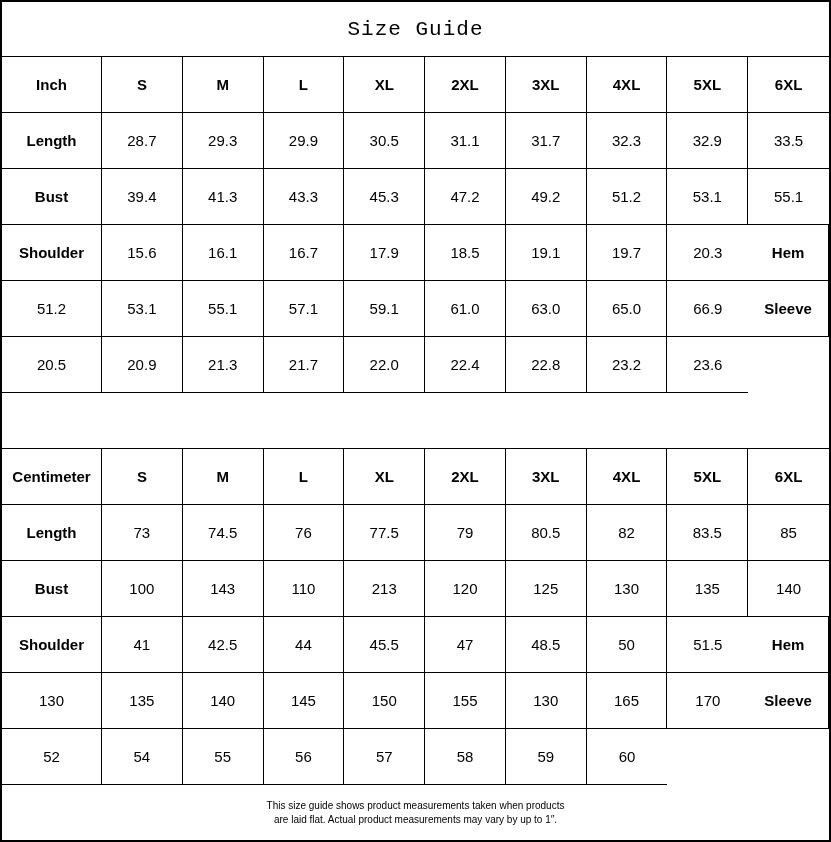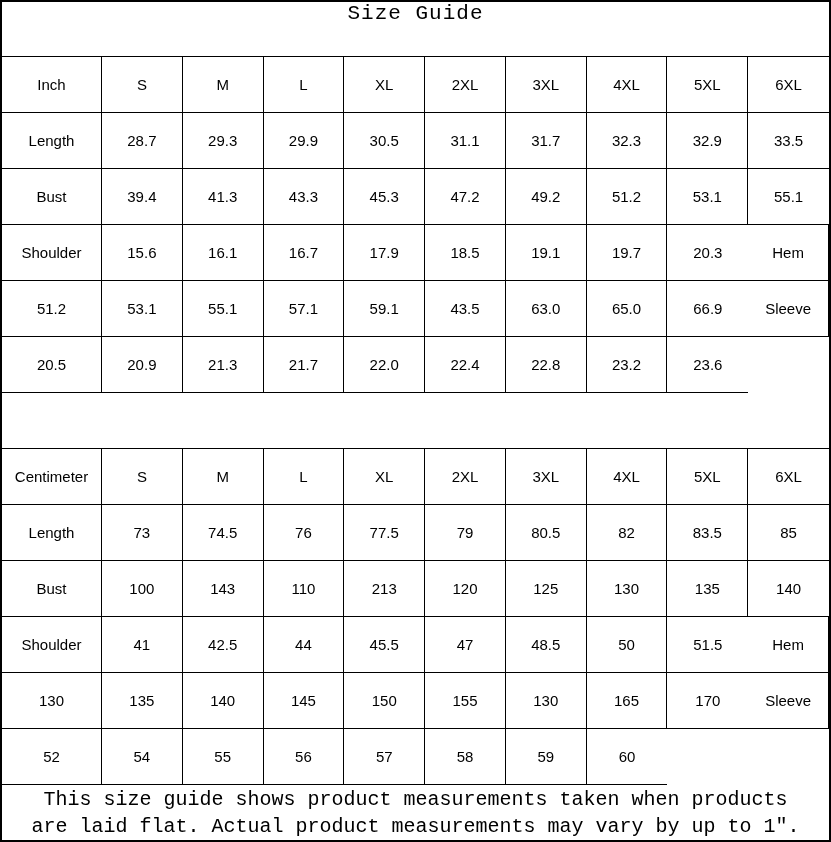--- a/index.html
+++ b/index.html
@@ -16,20 +16,21 @@
     border: 2px solid #000000;
     background: #ffffff;
     display: flex;
     flex-direction: column;
   }
   .title-row {
     height: 55px;
     flex: 0 0 55px;
     border-bottom: 1.5px solid #000000;
     display: flex;
+    align-items: center;
     justify-content: center;
   }
   .title-text {
     font-family: "Liberation Mono", monospace;
     font-size: 21px;
     font-weight: normal;
     letter-spacing: 1px;
   }
   .size-table {
     display: grid;
@@ -39,34 +40,34 @@
   .cell {
     display: flex;
     align-items: center;
     justify-content: center;
     border-right: 1.5px solid #000000;
     border-bottom: 1.5px solid #000000;
     font-size: 15px;
     overflow: hidden;
   }
   .cell.last-col { border-right: none; }
-  .cell.bold { font-weight: normal; }
+  .cell.bold { font-weight: bold; }
   .spacer-row {
     height: 56px;
     flex: 0 0 56px;
     border-bottom: 1.5px solid #000000;
   }
   .footnote {
     flex: 1 1 auto;
     display: flex;
     flex-direction: column;
     align-items: center;
     justify-content: center;
-    font-family: Liberation Mono, monospace;
-    font-size: 20px;
+    font-family: Liberation Sans, sans-serif;
+    font-size: 10px;
     line-height: 1.35;
   }
 </style>
 </head>
 <body>
 
 <div class="sheet">
 
   <div class="title-row">
     <span class="title-text">Size Guide</span>
@@ -111,21 +112,21 @@
       <div class="cell">18.5</div>
       <div class="cell">19.1</div>
       <div class="cell">19.7</div>
       <div class="cell last-col">20.3</div>
       <div class="cell bold">Hem</div>
       <div class="cell">51.2</div>
       <div class="cell">53.1</div>
       <div class="cell">55.1</div>
       <div class="cell">57.1</div>
       <div class="cell">59.1</div>
-      <div class="cell">43.5</div>
+      <div class="cell">61.0</div>
       <div class="cell">63.0</div>
       <div class="cell">65.0</div>
       <div class="cell last-col">66.9</div>
       <div class="cell bold">Sleeve</div>
       <div class="cell">20.5</div>
       <div class="cell">20.9</div>
       <div class="cell">21.3</div>
       <div class="cell">21.7</div>
       <div class="cell">22.0</div>
       <div class="cell">22.4</div>

